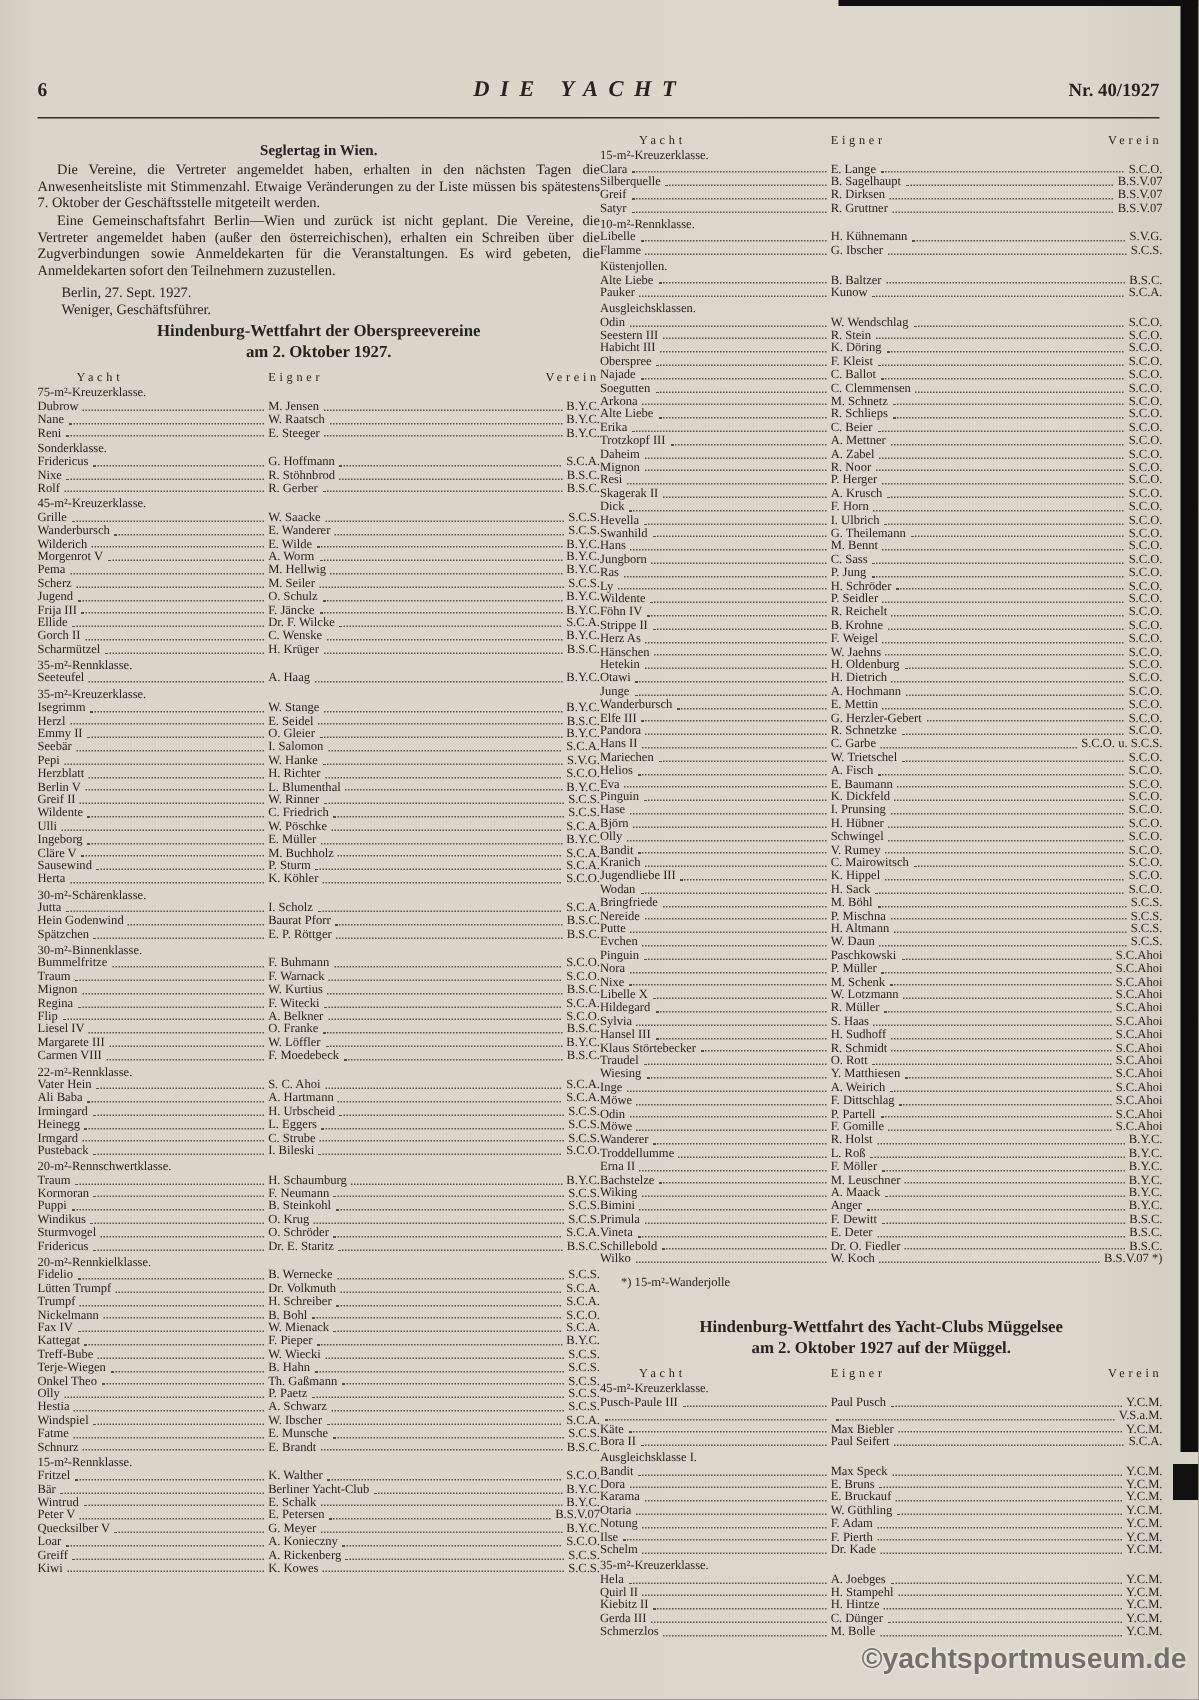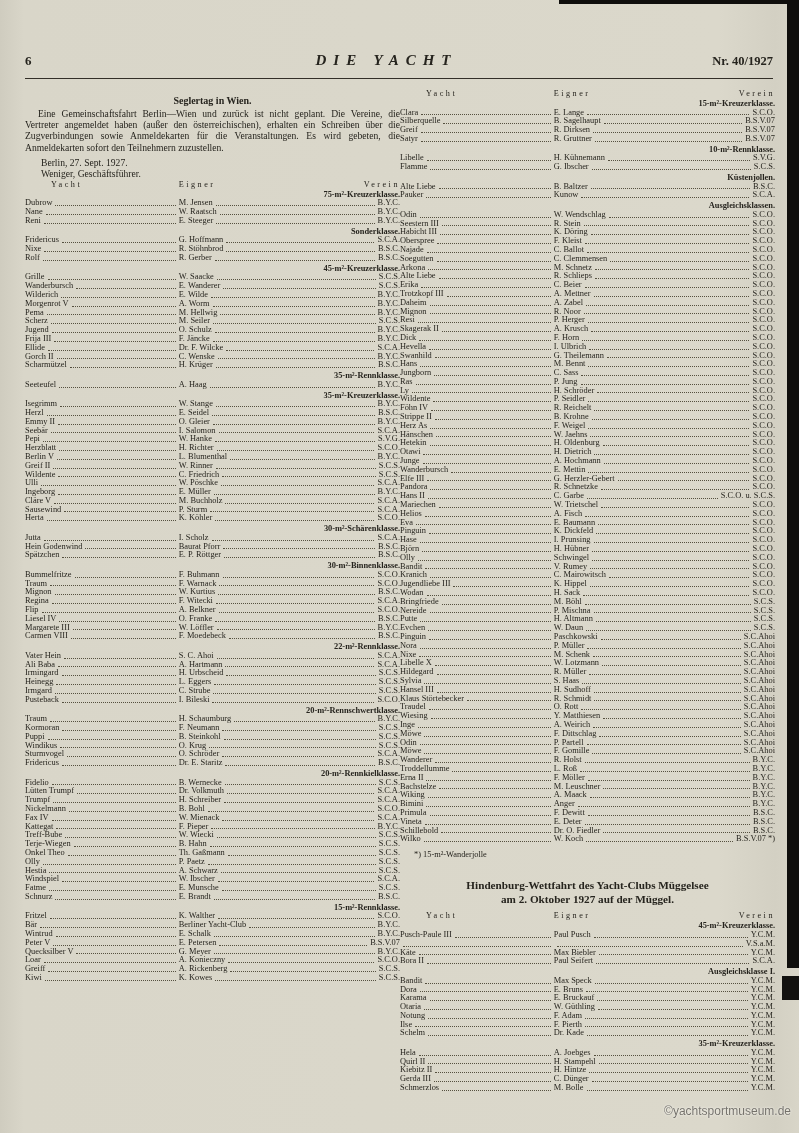--- a/index.html
+++ b/index.html
@@ -17,31 +17,31 @@
   .notice-title{text-align:center;font-size:10px;font-weight:bold;margin:7px 0 2px;}
   .para{font-size:9.6px;line-height:11.2px;text-align:justify;text-indent:13px;}
   .dateline{display:flex;justify-content:space-between;font-size:9.6px;margin:4px 30px 0 16px;flex-direction:column;}
   .meld{text-align:center;font-size:15.5px;font-weight:bold;margin:12px 0 3px;letter-spacing:.5px;}
   .rtitle{text-align:center;font-size:11.2px;font-weight:bold;line-height:13.5px;margin:3px 0 5px;}
   .r2block{margin-top:20px;}
   .thead{display:flex;align-items:baseline;font-size:8.2px;letter-spacing:2.5px;margin:1px 0;}
   .th1{width:41%;padding-left:26px;white-space:nowrap;}
   .th2{flex:1;white-space:nowrap;}
   .th3{text-align:left;white-space:nowrap;}
-  .klass{text-align:right;font-weight:bold;font-size:8.4px;line-height:9.6px;margin-top:1px;}
+  .klass{text-align:left;font-weight:normal;font-size:8.4px;line-height:9.6px;margin-top:1px;}
   .trow{display:flex;align-items:baseline;font-size:8.4px;line-height:8.8px;}
   .cell{display:flex;align-items:baseline;min-width:0;}
   .c1{width:41%;}
   .c2{flex:1;}
   .tx{white-space:nowrap;}
   .ld{flex:1 1 auto;min-width:5px;margin:0 3px 2px;border-bottom:1.4px dotted #55503f;align-self:flex-end;}
   .c3{text-align:right;white-space:nowrap;}
   .footnote{font-size:8.4px;margin:6px 0 0 14px;}
   .watermark{position:absolute;right:8px;bottom:15px;font-family:"Liberation Sans",sans-serif;
-             font-weight:normal;font-size:12px;color:#74716a;
+             font-weight:bold;font-size:19px;color:#74716a;
              text-shadow:0 0 3px #f4f2ea,0 0 1px #ffffff;}
   .art-right{position:absolute;top:0;right:0;width:12px;height:968px;background:#0f0e0c;}
   .art-top{position:absolute;top:0;right:0;width:240px;height:4px;background:#0f0e0c;}
   .art-blob{position:absolute;top:976px;right:0;width:17px;height:24px;background:#12110f;}
 </style>
 </head>
 <body>
 
 <div class="page">
 
@@ -53,27 +53,32 @@
     <span class="pageno">6</span>
     <span class="journal">DIE YACHT</span>
     <span class="issue">Nr. 40/1927</span>
   </div>
   <div class="rule"></div>
 
   <div class="cols">
 
     <div class="col">
       <div class="notice-title">Seglertag in Wien.</div>
+      <p class="para">Die Vereine, die Vertreter angemeldet haben, erhalten in den nächsten Tagen die Anwesenheitsliste mit Stimmenzahl. Etwaige Veränderungen zu der Liste müssen bis spätestens 7. Oktober der Geschäftsstelle mitgeteilt werden.</p>
       <p class="para">Eine Gemeinschaftsfahrt Berlin—Wien und zurück ist nicht geplant. Die Vereine, die Vertreter angemeldet haben (außer den österreichischen), erhalten ein Schreiben über die Zugverbindungen sowie Anmeldekarten für die Veranstaltungen. Es wird gebeten, die Anmeldekarten sofort den Teilnehmern zuzustellen.</p>
       <div class="dateline">
         <span>Berlin, 27. Sept. 1927.</span>
         <span>Weniger, Geschäftsführer.</span>
       </div>
 
 
+      <div class="rtitle">
+        <span>Hindenburg-Wettfahrt der Oberspreevereine</span><br>
+        <span>am 2. Oktober 1927.</span>
+      </div>
 
       <div class="thead">
         <span class="th1">Yacht</span>
         <span class="th2">Eigner</span>
         <span class="th3">Verein</span>
       </div>
       <div id="t1-left">
           <div class="klass">75-m²-Kreuzerklasse.</div>
           <div class="trow">
             <span class="cell c1">

